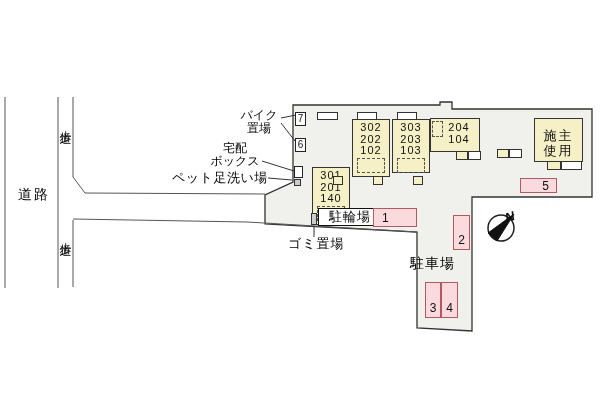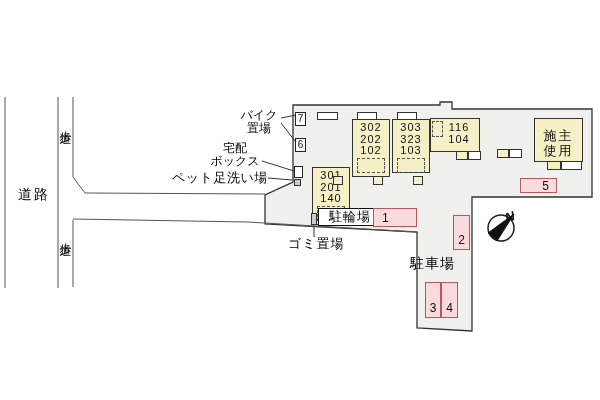--- a/index.html
+++ b/index.html
@@ -100,28 +100,28 @@
     <div class="unit-nums">
       <span class="num">302</span>
       <span class="num">202</span>
       <span class="num">102</span>
     </div>
     <div class="dashedbox" style="left:4px;top:38px;width:28px;height:15px;"></div>
   </div>
   <div class="unit" style="left:392px;top:119px;width:38px;height:54px;">
     <div class="unit-nums">
       <span class="num">303</span>
-      <span class="num">323</span>
+      <span class="num">203</span>
       <span class="num">103</span>
     </div>
     <div class="dashedbox" style="left:4px;top:38px;width:28px;height:15px;"></div>
   </div>
   <div class="unit" style="left:430px;top:118px;width:50px;height:34px;">
     <div class="unit-nums" style="top:3px;left:8px;">
-      <span class="num">116</span>
+      <span class="num">204</span>
       <span class="num">104</span>
     </div>
     <div class="dashedbox" style="left:1px;top:2px;width:11px;height:16px;"></div>
   </div>
   <div class="unit" style="left:534px;top:118px;width:49px;height:44px;">
     <div class="unit-nums owner-nums">
       <span class="num">施主</span>
       <span class="num">使用</span>
     </div>
   </div>

